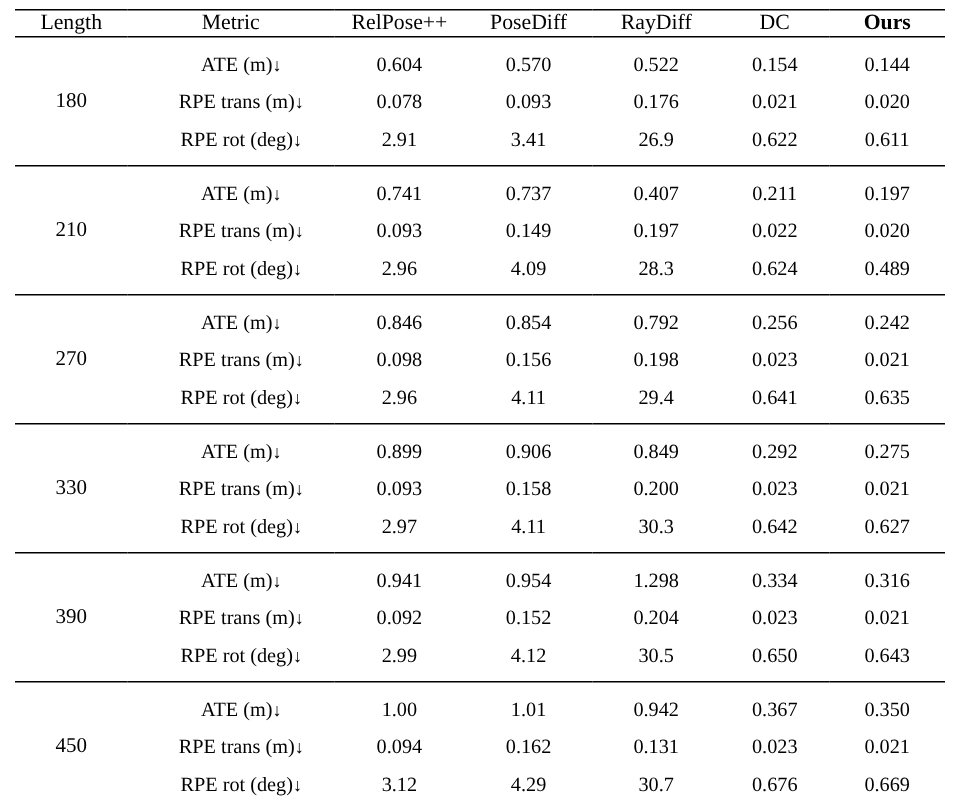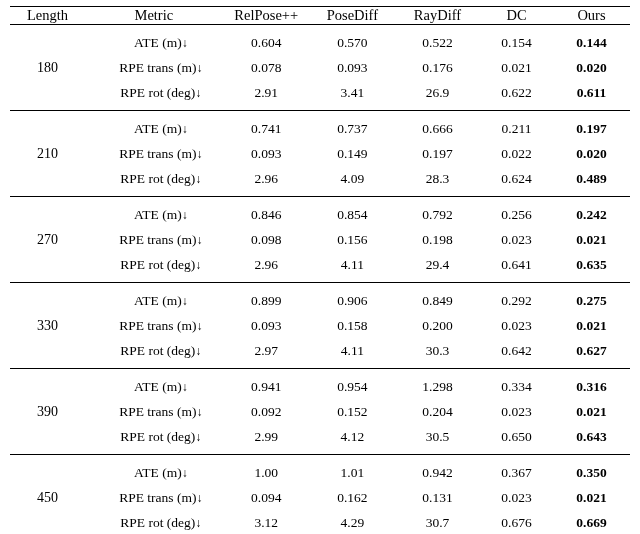--- a/index.html
+++ b/index.html
@@ -41,21 +41,21 @@
   col.c-ours { width: 76px; }
 
   thead th {
     font-weight: normal;
     font-size: 14.5px;
     text-align: center;
     padding: 4px 0 6px 0;
     vertical-align: bottom;
   }
   thead th.ours-head {
-    font-weight: normal;
+    font-weight: bold;
   }
   .rule-top td {
     border-top: 1.6px solid #000;
     height: 0;
     font-size: 0;
     line-height: 0;
   }
   .rule-mid td {
     border-top: 0.9px solid #000;
     height: 0;
@@ -70,21 +70,21 @@
   }
   tbody td.metric {
     text-align: center;
     padding-left: 14px;
     white-space: nowrap;
   }
   tbody td.length {
     font-size: 14px;
   }
   tbody td.ours {
-    font-weight: bold;
+    font-weight: normal;
   }
   .group-sep td {
     border-top: 0.8px solid #000;
     height: 0;
     font-size: 0;
     line-height: 0;
   }
   .pad-row td {
     height: 5px;
     font-size: 0;
@@ -164,21 +164,21 @@
           <td colspan="7"></td>
         </tr>
         <tr class="pad-row">
           <td colspan="7"></td>
         </tr>
         <tr>
           <td class="length" rowspan="3">210</td>
           <td class="metric"><span>ATE (m)</span><span class="arrow">↓</span></td>
           <td>0.741</td>
           <td>0.737</td>
-          <td>0.666</td>
+          <td>0.407</td>
           <td>0.211</td>
           <td class="ours">0.197</td>
         </tr>
         <tr>
           <td class="metric"><span>RPE trans (m)</span><span class="arrow">↓</span></td>
           <td>0.093</td>
           <td>0.149</td>
           <td>0.197</td>
           <td>0.022</td>
           <td class="ours">0.020</td>

